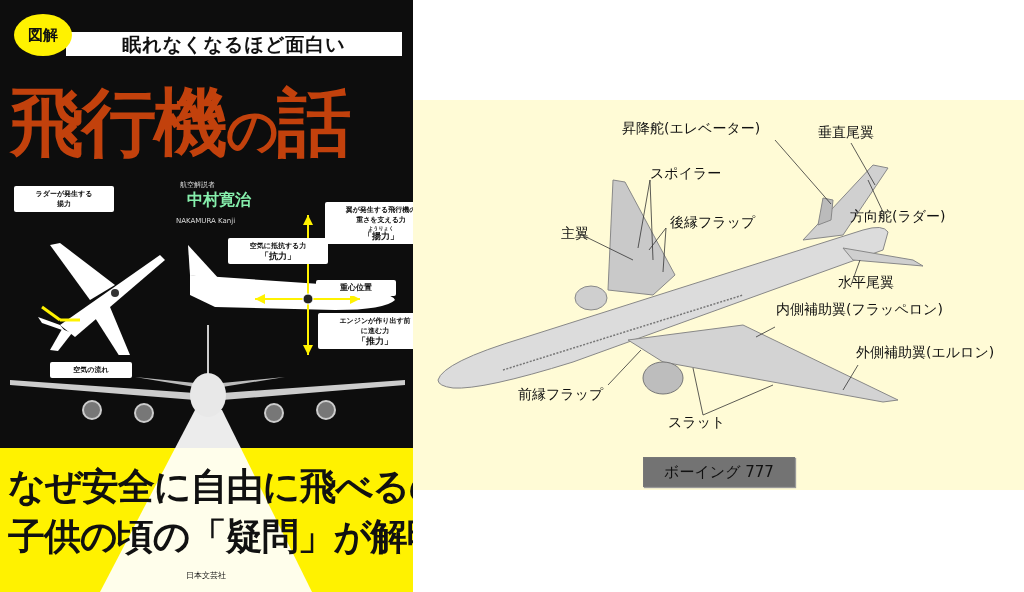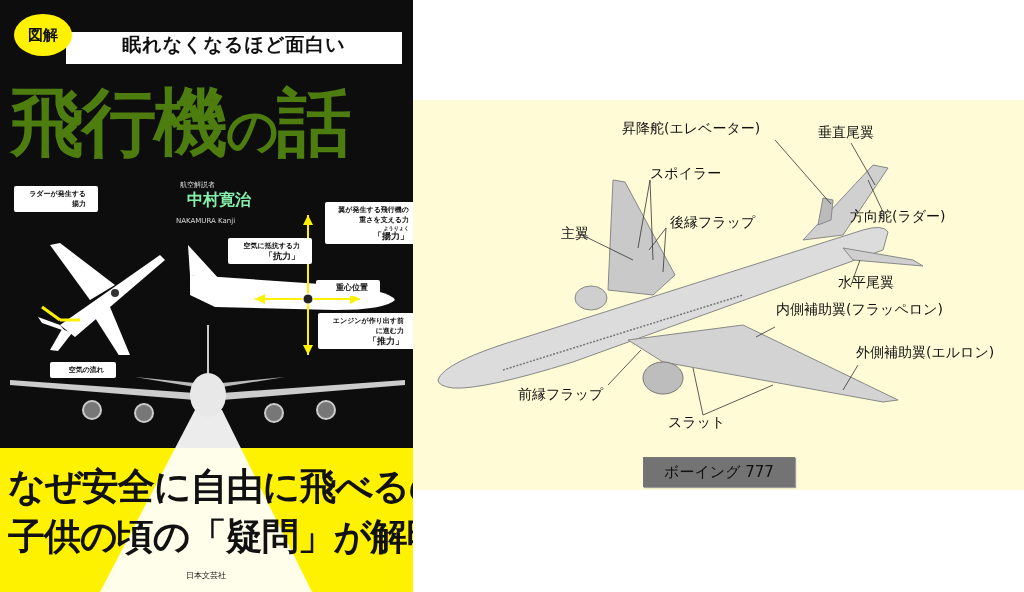--- a/index.html
+++ b/index.html
@@ -1,27 +1,27 @@
 <!DOCTYPE html>
 <html><head>
 <meta charset="utf-8">
 <style>
   html,body{margin:0;padding:0;}
   body{width:1024px;height:592px;background:#ffffff;position:relative;overflow:hidden;font-family:"DejaVu Sans",sans-serif;}
   .cover{position:absolute;left:0;top:0;width:413px;height:592px;background:#0d0d0d;overflow:hidden;}
   .cover-bottom{position:absolute;left:0;top:448px;width:413px;height:144px;background:#fff200;}
   .beam{position:absolute;left:0;top:0;width:413px;height:592px;}
   .bubble{position:absolute;left:14px;top:14px;width:58px;height:42px;border-radius:50%;background:#fff200;color:#111;font-weight:bold;font-size:15px;display:flex;align-items:center;justify-content:center;z-index:3;}
-  .tagline{position:absolute;left:66px;top:32px;width:336px;height:32px;background:#ffffff;color:#111;font-weight:bold;font-size:19px;line-height:24px;text-align:center;letter-spacing:1px;z-index:2;}
-  .main-title{position:absolute;left:10px;top:72px;color:#4d7c0f;font-weight:bold;font-size:74px;line-height:100px;letter-spacing:-2px;white-space:nowrap;}
+  .tagline{position:absolute;left:66px;top:32px;width:336px;height:24px;background:#ffffff;color:#111;font-weight:bold;font-size:19px;line-height:24px;text-align:center;letter-spacing:1px;z-index:2;}
+  .main-title{position:absolute;left:10px;top:72px;color:#c2410c;font-weight:bold;font-size:74px;line-height:100px;letter-spacing:-2px;white-space:nowrap;}
   .main-title .small{font-size:52px;}
   .author-role{position:absolute;left:180px;top:180px;color:#ddd;font-size:7px;}
   .author-name{position:absolute;left:187px;top:190px;color:#86efac;font-weight:bold;font-size:16px;}
   .author-roman{position:absolute;left:176px;top:217px;color:#ddd;font-size:7px;}
-  .note{position:absolute;background:#fff;color:#111;font-size:7px;font-weight:bold;text-align:right;line-height:10px;padding:3px 12px;border-radius:2px;}
+  .note{position:absolute;background:#fff;color:#111;font-size:7px;font-weight:bold;text-align:center;line-height:10px;padding:3px 20px;border-radius:2px;}
   .headline{position:absolute;left:8px;top:462px;color:#111;font-weight:bold;font-size:37px;line-height:50px;white-space:nowrap;letter-spacing:-1px;z-index:3;}
   .publisher{position:absolute;left:186px;top:570px;color:#111;font-size:8px;z-index:3;}
   .panel{position:absolute;left:413px;top:100px;width:611px;height:390px;background:#fffbd6;}
   .label{position:absolute;color:#111;font-size:14px;white-space:nowrap;}
   .caption{position:absolute;left:643px;top:457px;width:150px;height:28px;border:1px solid #777;background:#737373;color:#111;font-size:15px;line-height:28px;text-align:center;box-shadow:1px 1px 1px #999;}
   svg{position:absolute;}
 </style>
 </head>
 <body>
 

